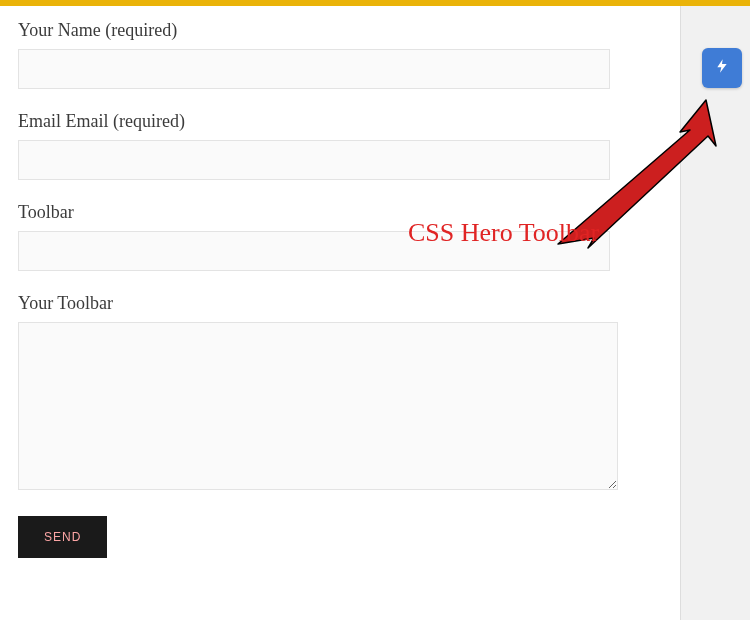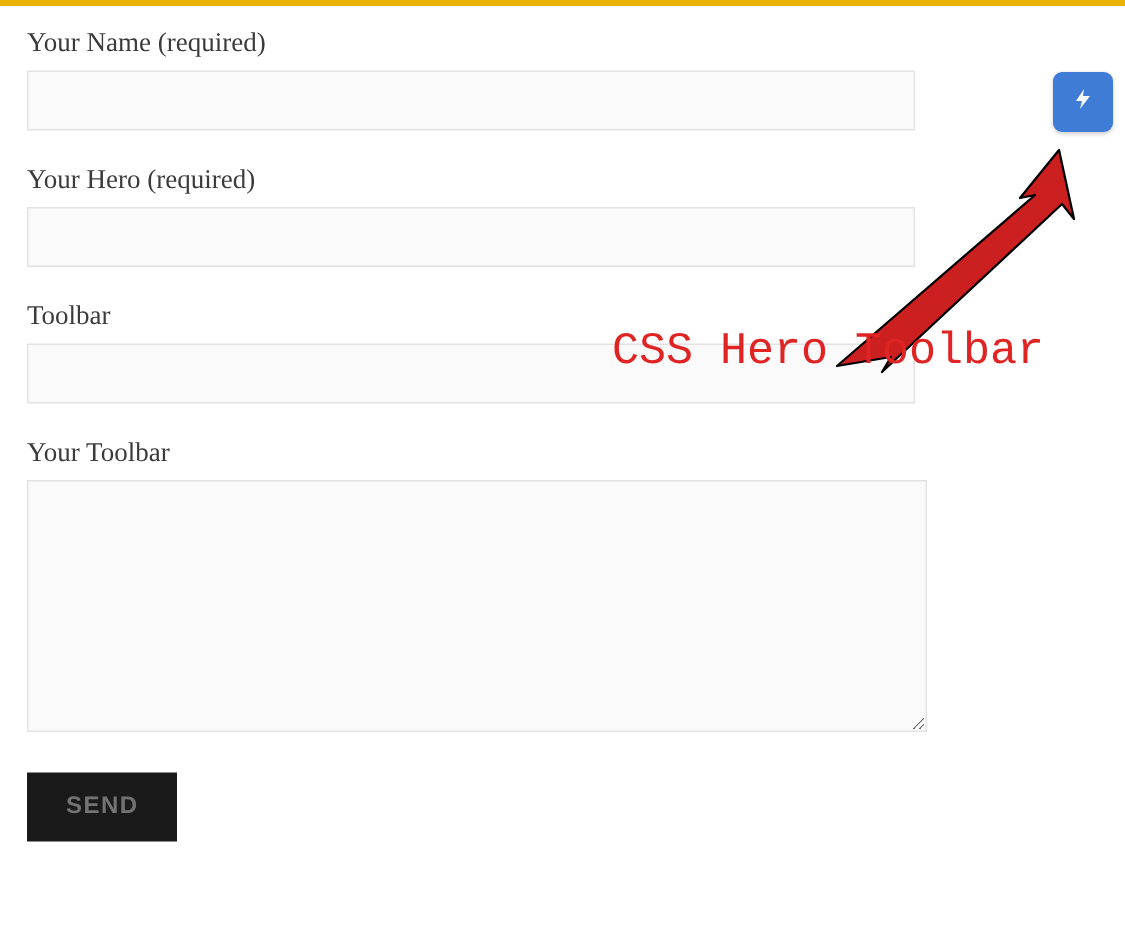--- a/index.html
+++ b/index.html
@@ -11,22 +11,21 @@
       font-family: Georgia, 'Times New Roman', serif;
       background: #fff;
       width: 750px;
       height: 620px;
       position: relative;
       overflow: hidden;
     }
     .page-wrapper {
       display: flex;
       height: 100%;
-      border-top: 4px solid #eab308;
-      flex-direction: column;
+      border-top: 6px solid #eab308;
     }
     .form-area {
       flex: 0 0 680px;
       padding: 14px 18px 18px 18px;
       background: #fff;
     }
     .right-gutter {
       flex: 1;
       background: #f1f1f1;
       border-left: 1px solid #ddd;
@@ -56,25 +55,25 @@
       height: 168px;
       border: 1px solid #e3e3e3;
       background: #fafafa;
       padding: 8px 10px;
       font-size: 15px;
       font-family: inherit;
       resize: both;
     }
     .send-button {
       background: #1a1a1a;
-      color: #737373;
+      color: #fca5a5;
       border: none;
       padding: 14px 26px;
-      font-size: 16px;
-      font-weight: bold;
+      font-size: 12px;
+      font-weight: normal;
       letter-spacing: 1px;
       cursor: pointer;
       font-family: Arial, sans-serif;
     }
     .toolbar-button {
       position: absolute;
       top: 48px;
       right: 8px;
       width: 40px;
       height: 40px;
@@ -93,41 +92,41 @@
     .annotation-arrow {
       position: absolute;
       top: 96px;
       left: 530px;
       pointer-events: none;
     }
     .annotation-text {
       position: absolute;
       top: 218px;
       left: 408px;
-      font-family: Liberation Mono, monospace;
-      font-size: 30px;
+      font-family: Liberation Serif, serif;
+      font-size: 26px;
       color: #e02424;
       white-space: nowrap;
       pointer-events: none;
     }
   </style>
 </head>
 <body>
 
 <div class="page-wrapper">
 
   <div class="form-area">
 
     <div class="form-group">
       <label class="form-label">Your Name (required)</label>
       <input type="text" class="text-input" value="" style="">
     </div>
 
     <div class="form-group">
-      <label class="form-label">Your Hero (required)</label>
+      <label class="form-label">Email Email (required)</label>
       <input type="text" class="text-input" value="" style="">
     </div>
 
     <div class="form-group">
       <label class="form-label">Toolbar</label>
       <input type="text" class="text-input" value="" style="">
     </div>
 
     <div class="form-group">
       <label class="form-label">Your Toolbar</label>

